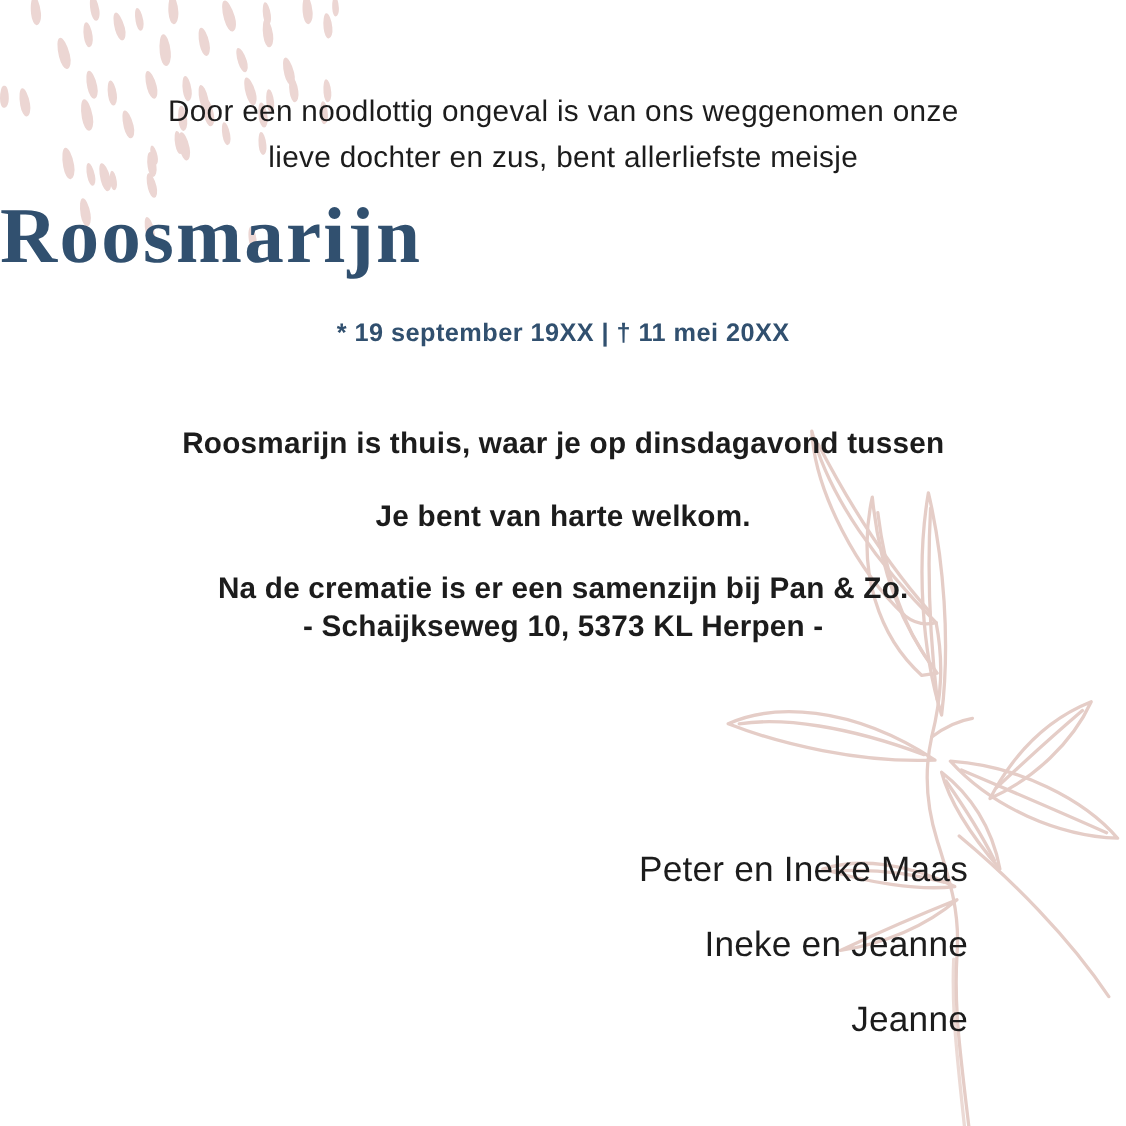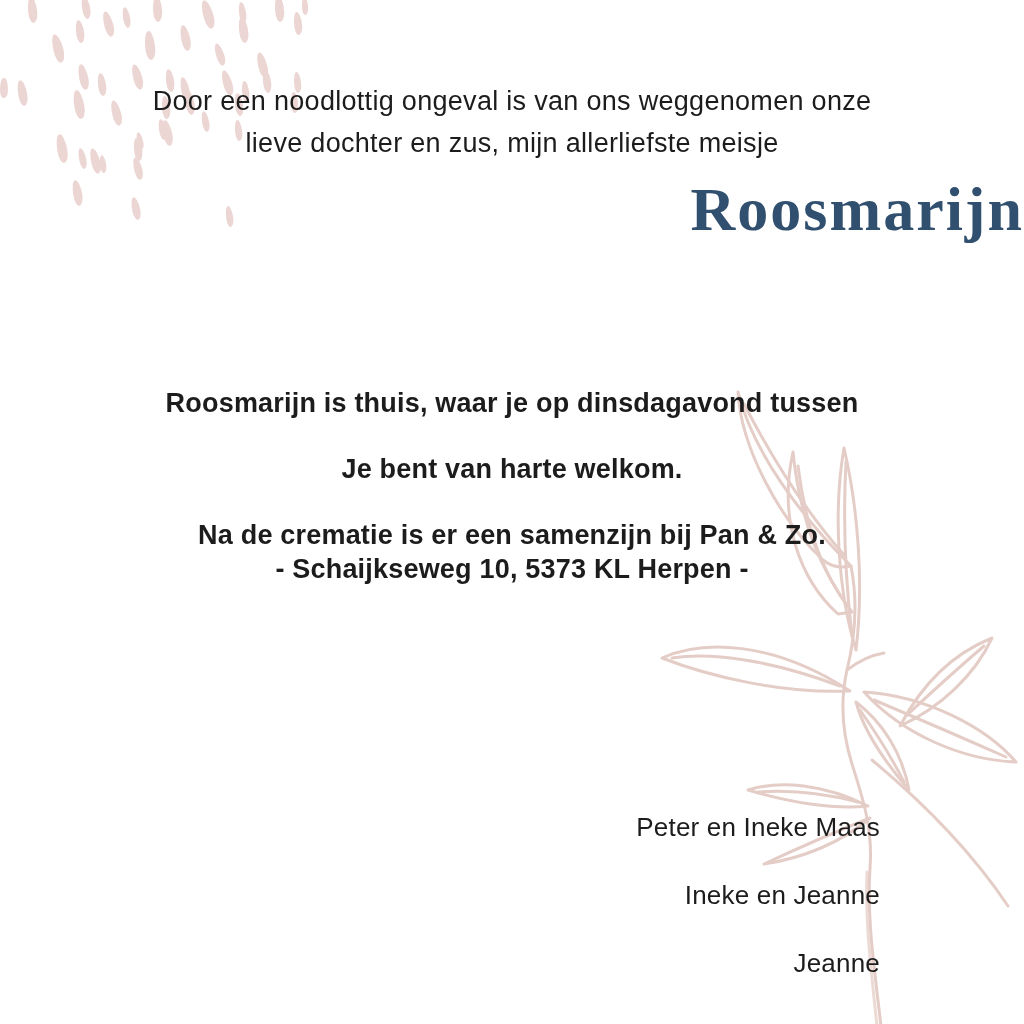--- a/index.html
+++ b/index.html
@@ -33,24 +33,24 @@
   .intro{
     position:absolute;top:80px;left:0;width:100%;
     text-align:center;
     font-size:27px;line-height:42px;
     letter-spacing:0.3px;
     z-index:2;
   }
   .title{
     position:absolute;top:178px;left:0;width:100%;
     margin:0;
-    text-align:right;
+    text-align:left;
     font-family:"Liberation Serif", serif;
     font-weight:600;
-    font-size:62px;line-height:1;
+    font-size:72px;line-height:1;
     letter-spacing:2px;
     color:var(--navy);
     z-index:2;
   }
   .dates{
     position:absolute;top:288px;left:0;width:100%;
     text-align:center;
     font-size:23px;line-height:28px;
     font-weight:bold;
     letter-spacing:0.4px;
@@ -60,23 +60,23 @@
   .bodytext{
     position:absolute;top:386px;left:0;width:100%;
     text-align:center;
     font-size:27px;line-height:34px;
     letter-spacing:0.2px;
     z-index:2;
     font-weight:bold;
   }
   .bodytext .para{margin:0 0 32px 0;}
   .sigs{
-    position:absolute;top:811px;right:144px;
+    position:absolute;top:774px;right:144px;
     text-align:right;
-    font-size:26px;line-height:32px;
+    font-size:32px;line-height:32px;
     letter-spacing:0.2px;
     z-index:2;
   }
   .sigs .sig{margin:0 0 36px 0;}
 </style>
 </head>
 <body>
 
 <div class="card">
 
@@ -163,25 +163,26 @@
 
       <path d="M868,806 C824,784 780,780 748,790 C788,802 834,810 868,806 Z"></path>
       <path d="M858,802 C820,792 786,790 758,792"></path>
 
       <path d="M870,818 C830,834 794,850 764,864 C804,858 842,842 870,818 Z"></path>
     </g>
   </svg>
 
   <div class="intro" id="intro">
       <div>Door een noodlottig ongeval is van ons weggenomen onze</div>
-      <div>lieve dochter en zus, mijn allerliefste meisje</div>
+      <div>lieve dochter en zus, bent allerliefste meisje</div>
     </div>
 
   <h1 class="title">Roosmarijn</h1>
 
+  <div class="dates">* 19 september 19XX | † 11 mei 20XX</div>
 
   <div class="bodytext" id="bodytext">
       <div class="para">
         <div>Roosmarijn is thuis, waar je op dinsdagavond tussen</div>
       </div>
       <div class="para">
         <div>Je bent van harte welkom.</div>
       </div>
       <div class="para">
         <div>Na de crematie is er een samenzijn bij Pan &amp; Zo.</div>

